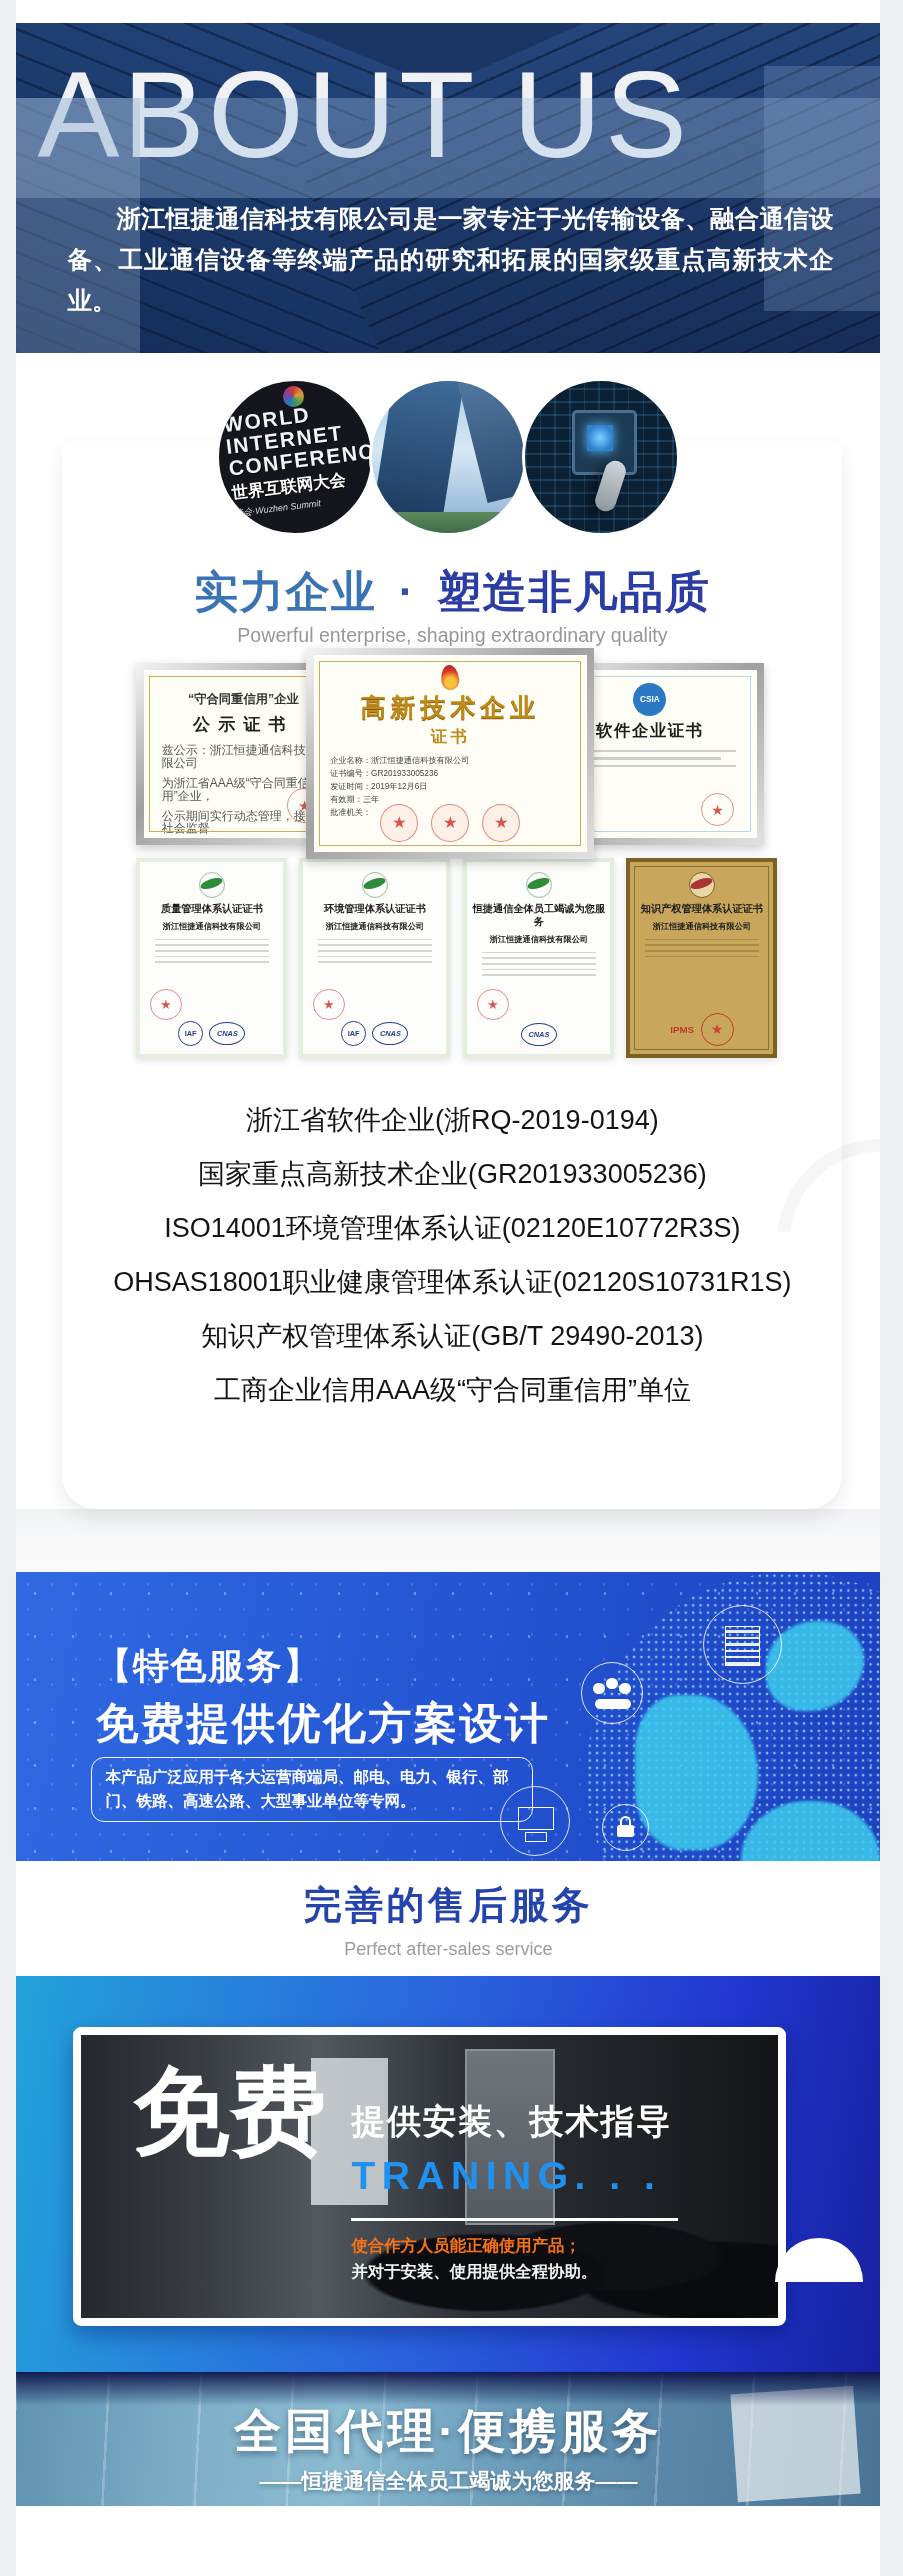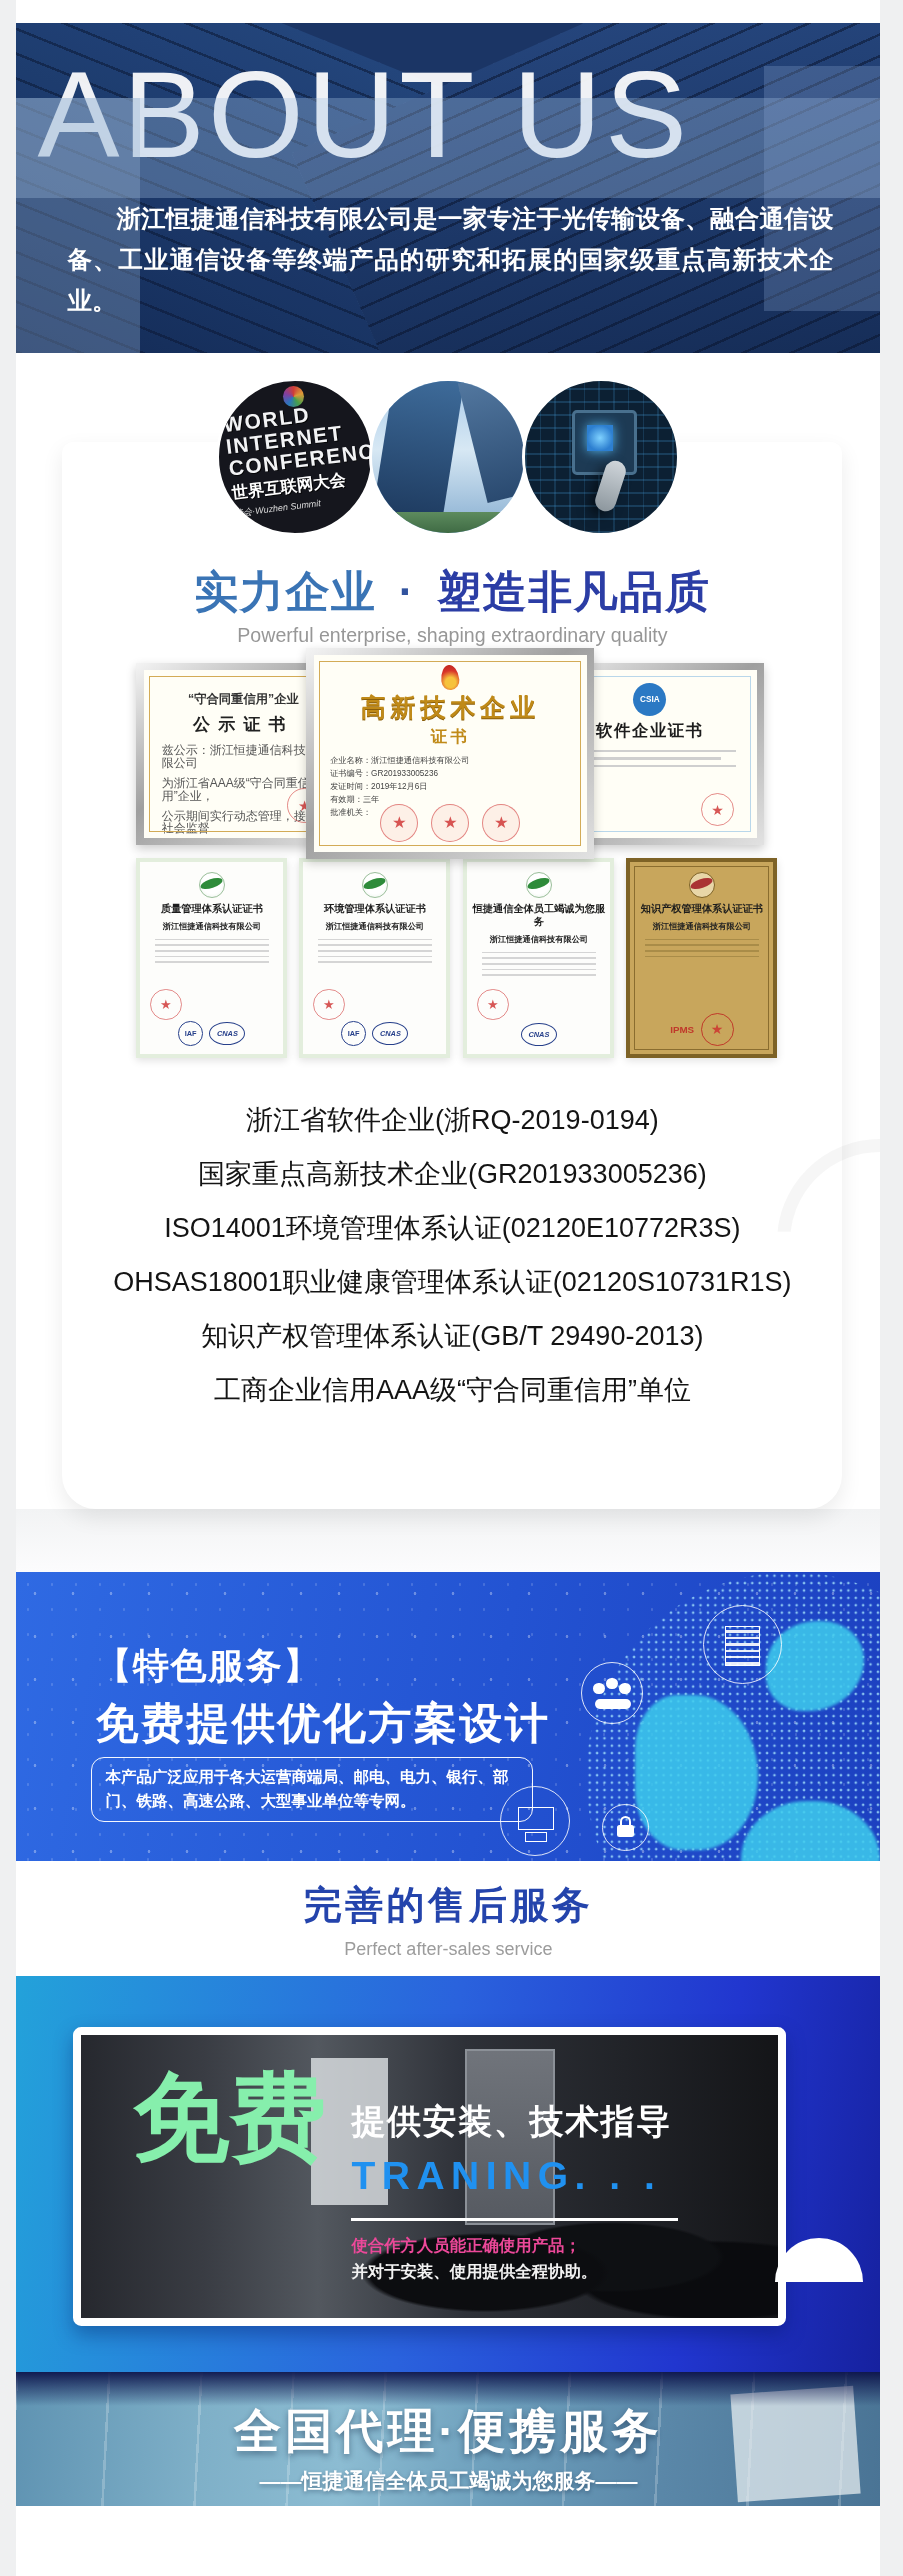--- a/index.html
+++ b/index.html
@@ -189,25 +189,25 @@
     box-shadow:0 8.2px 19.6px rgba(0,20,90,.35);}
   .pcard .wall{position:absolute;inset:0;
     background:linear-gradient(90deg,#26282e 0%,#3a3d44 18%,#53585f 34%,#2e3138 55%,#212328 78%,#141518 100%);}
   .pcard .win{position:absolute;left:33%;top:8%;width:11%;height:52%;background:#e8ecef;opacity:.75;}
   .pcard .door{position:absolute;left:55%;top:5%;width:13%;height:62%;
     background:linear-gradient(#70747b,#565a61);border:2.5px solid #8b9097;box-sizing:border-box;}
   .pcard .chairs{position:absolute;left:40%;bottom:-6%;width:60%;height:55%;
     background:radial-gradient(ellipse at 30% 60%,#0c0d10 0 28%,transparent 30%),
                radial-gradient(ellipse at 60% 50%,#0e1013 0 30%,transparent 32%),
                radial-gradient(ellipse at 85% 65%,#0a0b0e 0 26%,transparent 28%);}
-  .free{position:absolute;left:51px;top:34px;font-size:97px;font-weight:700;color:#86efac;line-height:1;}
+  .free{position:absolute;left:51px;top:28px;font-size:97px;font-weight:700;color:#ffffff;line-height:1;}
   .sline{position:absolute;left:270px;top:64px;font-size:34px;font-weight:700;color:#fff;letter-spacing:1.6px;}
   .training{position:absolute;left:270px;top:119px;font-size:39px;font-weight:700;color:#2091f0;letter-spacing:6.5px;}
   .tline{position:absolute;left:270px;top:183px;width:327px;height:2.5px;background:#fff;}
-  .note1{position:absolute;left:270px;top:200px;font-size:16.4px;color:#ec4899;font-weight:600;}
+  .note1{position:absolute;left:270px;top:200px;font-size:16.4px;color:#f97316;font-weight:600;}
   .note2{position:absolute;left:270px;top:226px;font-size:16.4px;color:#f2f2f2;font-weight:600;}
   .dome{position:absolute;left:759px;top:262px;width:88px;height:44px;border-radius:88px 88px 0 0;background:#fff;}
 
   
   .fphoto{position:absolute;top:2372px;left:0;width:864px;height:134px;overflow:hidden;
     background:linear-gradient(95deg,#5f93b2 0%,#7fb0c8 22%,#8cbcd2 38%,#6d9fbc 55%,#5a87a8 75%,#4a7495 100%);}
   .fphoto .panels{position:absolute;inset:0;
     background:repeating-linear-gradient(93deg,rgba(255,255,255,.22) 0 2.5px,transparent 2.5px 92px);}
   .fphoto .shade{position:absolute;left:0;top:0;right:0;height:34px;
     background:linear-gradient(180deg,rgba(10,16,72,.92),rgba(10,16,72,0));}

